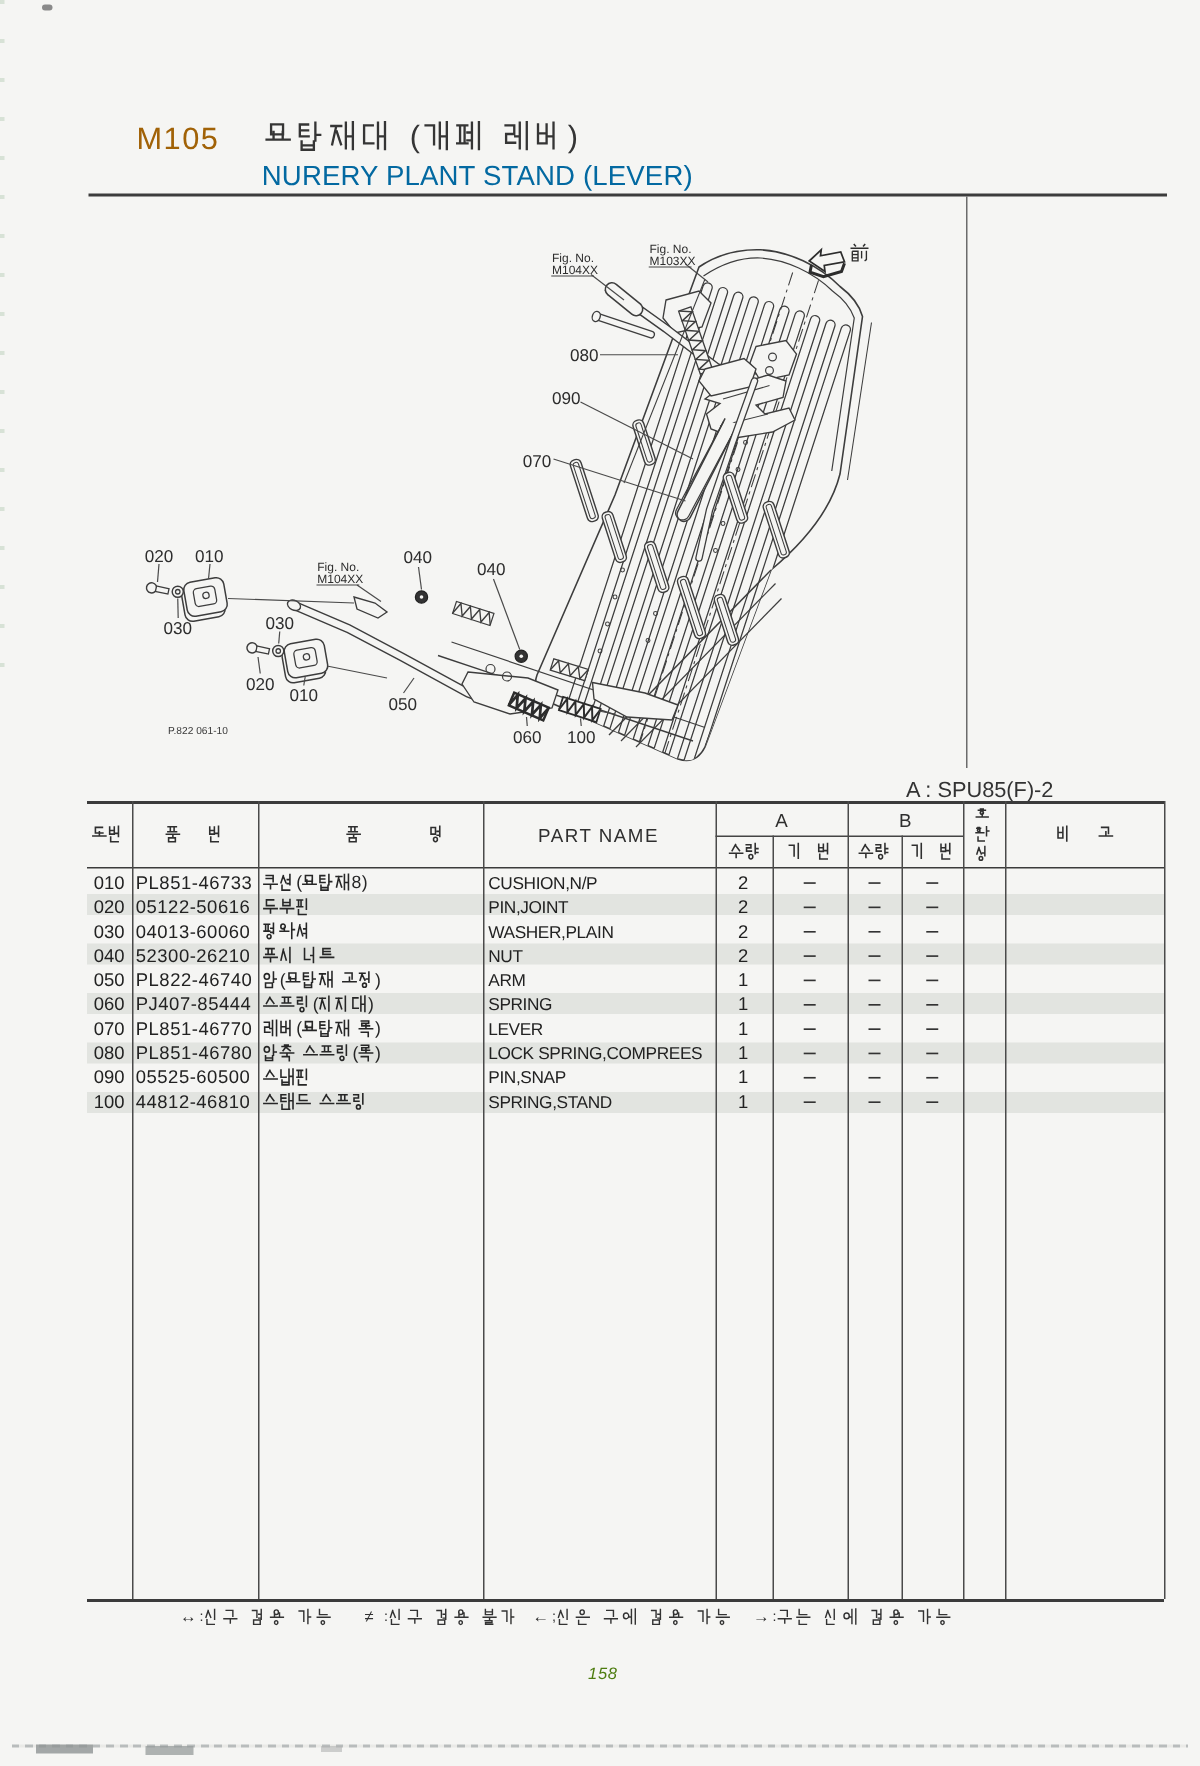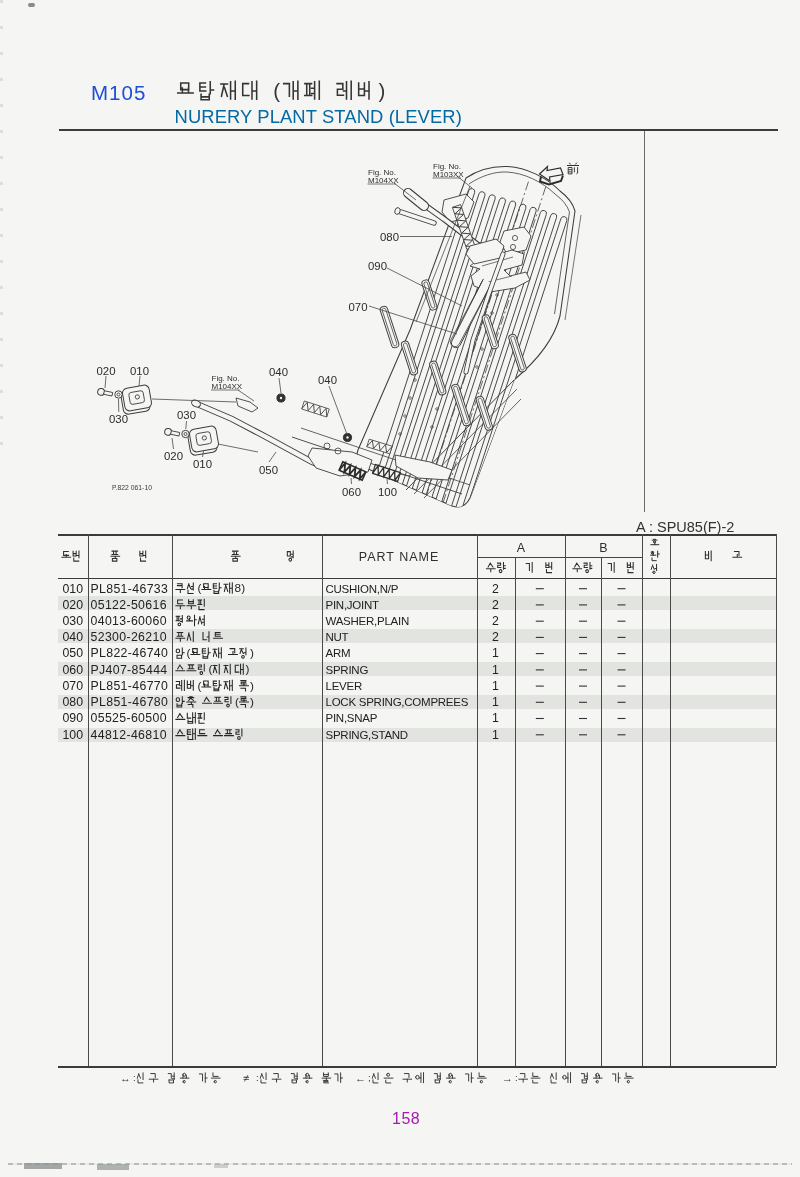--- a/index.html
+++ b/index.html
@@ -1,13 +1,13 @@
 <!DOCTYPE html>
 <html><head><meta charset="utf-8"><style>html,body{margin:0;padding:0;width:800px;height:1177px;background:#f5f5f3;overflow:hidden;}body{font-family:"Liberation Sans",sans-serif;position:relative;}.abs{position:absolute;}</style></head><body>
-<div class="abs" style="left:91px;top:81px;font-size:20.5px;letter-spacing:1px;color:#1d4ed8;">M105</div>
+<div class="abs" style="left:91px;top:81px;font-size:20.5px;letter-spacing:1px;color:#a16207;">M105</div>
 <svg class="abs" style="left:173px;top:79px;" width="230" height="28">
     <path d="M7.73 3.93 L15.70 3.93 L15.70 10.60 L7.73 10.60 L7.73 3.93 M4.72 14.09 L20.15 14.09 M9.38 14.09 L9.38 9.02 M15.48 14.09 L15.48 9.02" fill="none" stroke="#353535" stroke-width="1.55" stroke-linecap="square"></path>
     <path d="M32.41 4.00 L26.88 4.00 L26.88 11.90 L32.77 11.90 M26.88 7.95 L32.41 7.95 M37.25 2.78 L37.25 14.68 M37.25 10.97 L40.48 10.97 M28.07 15.26 L28.07 20.82 L36.25 20.82 L36.25 15.26 M28.07 17.89 L36.25 17.89" fill="none" stroke="#353535" stroke-width="1.55" stroke-linecap="square"></path>
     <path d="M47.87 5.01 L54.50 5.01 M51.18 5.01 L48.47 17.21 M51.48 8.59 L54.35 17.21 M57.58 2.78 L57.58 19.94 M62.25 2.39 L62.25 20.33 M57.58 11.95 L60.81 11.95" fill="none" stroke="#353535" stroke-width="1.55" stroke-linecap="square"></path>
     <path d="M75.53 4.61 L69.73 4.61 L69.73 16.55 L75.91 16.55 M78.99 2.78 L78.99 19.94 M83.66 2.39 L83.66 20.33 M78.99 11.95 L82.22 11.95" fill="none" stroke="#353535" stroke-width="1.55" stroke-linecap="square"></path>
     <text x="100.13" y="18.77" font-size="20.48" fill="#353535" font-family="Liberation Sans, sans-serif">(</text>
     <path d="M110.72 4.61 L116.37 4.61 L116.37 17.21 M120.21 2.78 L120.21 19.94 M124.88 2.39 L124.88 20.33 M120.21 11.95 L123.44 11.95" fill="none" stroke="#353535" stroke-width="1.55" stroke-linecap="square"></path>
     <path d="M131.91 4.61 L138.54 4.61 M133.72 4.61 L133.72 16.15 M136.73 4.61 L136.73 16.15 M131.76 16.55 L138.69 16.55 M141.62 2.78 L141.62 19.94 M146.29 2.39 L146.29 20.33 M138.57 9.31 L141.62 9.31 M138.57 14.58 L141.62 14.58" fill="none" stroke="#353535" stroke-width="1.55" stroke-linecap="square"></path>
     <path d="M164.03 4.61 L169.84 4.61 L169.84 10.31 L164.41 10.31 L164.41 16.15 L170.44 16.15 M173.52 2.78 L173.52 19.94 M178.19 2.39 L178.19 20.33 M170.47 11.95 L173.52 11.95" fill="none" stroke="#353535" stroke-width="1.55" stroke-linecap="square"></path>
     <path d="M185.67 3.95 L185.67 16.55 L191.40 16.55 L191.40 3.95 M185.67 9.92 L191.40 9.92 M196.01 2.78 L196.01 19.94 M192.96 11.95 L196.01 11.95" fill="none" stroke="#353535" stroke-width="1.55" stroke-linecap="square"></path>
@@ -203,21 +203,21 @@
     <path d="M541 176.5 L540 181.5 L549 184.5 L561 181 L563 175.5" fill="none" stroke="#2c2c2c" stroke-width="2.0"></path>
     <path d="M569.2 162.7 L570.6 164.4" fill="none" stroke="#2d2d2d" stroke-width="1.00"></path>
     <path d="M576.8 162.7 L575.4 164.4" fill="none" stroke="#2d2d2d" stroke-width="1.00"></path>
     <path d="M567.0 165.5 L579.0 165.5" fill="none" stroke="#2d2d2d" stroke-width="1.00"></path>
     <path d="M568.2 167.5 L572.0 167.5 L572.0 173.9 L568.2 173.9 L568.2 167.5" fill="none" stroke="#2d2d2d" stroke-width="0.90"></path>
     <path d="M568.2 169.7 L572.0 169.7" fill="none" stroke="#2d2d2d" stroke-width="0.90"></path>
     <path d="M568.2 171.9 L572.0 171.9" fill="none" stroke="#2d2d2d" stroke-width="0.90"></path>
     <path d="M574.4 167.3 L574.4 172.3" fill="none" stroke="#2d2d2d" stroke-width="0.90"></path>
     <path d="M577.6 167.1 L577.6 173.1 L576.4 173.9" fill="none" stroke="#2d2d2d" stroke-width="0.90"></path>
   </svg>
-<div class="abs" style="left:636px;top:518.5px;font-size:14.5px;color:#333;">A : SPU85(F)-2</div>
+<div class="abs" style="left:604px;top:518.5px;font-size:14.5px;color:#333;">A : SPU85(F)-2</div>
 <div class="abs" style="left:58px;top:595.7px;width:718px;height:14px;background:#e2e4e0;"></div>
 <div class="abs" style="left:58px;top:628.8px;width:718px;height:14px;background:#e2e4e0;"></div>
 <div class="abs" style="left:58px;top:661.8px;width:718px;height:14px;background:#e2e4e0;"></div>
 <div class="abs" style="left:58px;top:694.9px;width:718px;height:14px;background:#e2e4e0;"></div>
 <div class="abs" style="left:58px;top:728.0px;width:718px;height:14px;background:#e2e4e0;"></div>
 <div class="abs" style="left:58px;top:534.0px;width:718px;height:1.7px;background:#3b3b3b;"></div>
 <div class="abs" style="left:477px;top:557.0px;width:165px;height:1.2px;background:#444;"></div>
 <div class="abs" style="left:58px;top:577.5px;width:718px;height:1.5px;background:#3b3b3b;"></div>
 <div class="abs" style="left:58px;top:1066.0px;width:718px;height:1.5px;background:#3b3b3b;"></div>
 <div class="abs" style="left:87.5px;top:534.0px;width:1.1px;height:532.0px;background:#4a4a4a;"></div>
@@ -414,18 +414,18 @@
     <text x="515.0" y="1080.5" font-size="9.5" fill="#333" font-family="Liberation Sans, sans-serif">:</text>
     <path d="M520.39 1073.57 L524.86 1073.57 L524.86 1077.47 M518.90 1079.20 L527.44 1079.20 M523.17 1079.20 L523.17 1082.00" fill="none" stroke="#333333" stroke-width="0.95" stroke-linecap="square"></path>
     <path d="M532.77 1072.93 L532.77 1076.42 L537.82 1076.42 M531.28 1078.12 L539.83 1078.12 M532.75 1080.28 L532.75 1082.94 L537.64 1082.94" fill="none" stroke="#333333" stroke-width="0.95" stroke-linecap="square"></path>
     <path d="M551.89 1073.61 L550.42 1078.22 M552.09 1074.58 L553.60 1078.22 M556.16 1072.93 L556.16 1079.52 M551.07 1079.84 L551.07 1082.92 L555.96 1082.92" fill="none" stroke="#333333" stroke-width="0.95" stroke-linecap="square"></path>
     <path d="M562.65 1077.25 a1.75 1.89 0 1 0 3.51 0 a1.75 1.89 0 1 0 -3.51 0 M567.95 1072.93 L567.95 1082.44 M570.53 1072.72 L570.53 1082.65 M566.26 1078.01 L567.95 1078.01" fill="none" stroke="#333333" stroke-width="0.95" stroke-linecap="square"></path>
     <path d="M581.40 1073.61 L584.38 1073.61 L584.38 1078.22 M587.27 1072.93 L587.27 1079.52 M585.58 1076.17 L587.27 1076.17 M585.58 1078.76 L587.27 1078.76 M582.18 1080.01 L586.59 1080.01 L586.59 1082.92 L582.18 1082.92 L582.18 1080.01" fill="none" stroke="#333333" stroke-width="0.95" stroke-linecap="square"></path>
     <path d="M595.90 1074.77 a1.42 1.53 0 1 0 2.84 0 a1.42 1.53 0 1 0 -2.84 0 M593.49 1078.12 L602.03 1078.12 M596.07 1078.12 L596.07 1075.31 M599.45 1078.12 L599.45 1075.31 M596.14 1081.68 a1.09 1.17 0 1 0 2.17 0 a1.09 1.17 0 1 0 -2.17 0" fill="none" stroke="#333333" stroke-width="0.95" stroke-linecap="square"></path>
     <path d="M612.52 1073.95 L615.65 1073.95 L615.65 1080.92 M618.37 1072.93 L618.37 1082.44 M618.37 1078.01 L620.16 1078.01" fill="none" stroke="#333333" stroke-width="0.95" stroke-linecap="square"></path>
     <path d="M626.08 1072.93 L626.08 1076.42 L631.13 1076.42 M624.59 1078.12 L633.14 1078.12 M627.24 1081.68 a1.09 1.17 0 1 0 2.17 0 a1.09 1.17 0 1 0 -2.17 0" fill="none" stroke="#333333" stroke-width="0.95" stroke-linecap="square"></path>
   </svg>
-<div class="abs" style="left:392px;top:1110px;font-size:16px;letter-spacing:0.5px;color:#a21caf;">158</div>
+<div class="abs" style="left:392px;top:1110px;font-size:11px;letter-spacing:0.5px;color:#4d7c0f;font-style:italic;">158</div>
 <div class="abs" style="left:8px;top:1163px;width:784px;height:2px;background:repeating-linear-gradient(90deg,#b5b9b9 0 5px,#e9e9e6 5px 9px);opacity:0.95;"></div>
 <div class="abs" style="left:24px;top:1163px;width:38px;height:6px;background:#8f9494;opacity:0.8;"></div>
 <div class="abs" style="left:97px;top:1164px;width:32px;height:6px;background:#969b9b;opacity:0.75;"></div>
 <div class="abs" style="left:214px;top:1164px;width:14px;height:4px;background:#b0b3b3;opacity:0.6;"></div>
 <div class="abs" style="left:28px;top:3px;width:7px;height:4px;background:#8a8a8a;border-radius:2px;"></div>
 <div class="abs" style="left:0;top:0;width:3px;height:460px;background:repeating-linear-gradient(180deg,rgba(160,190,160,0.35) 0 3px,rgba(245,245,243,0) 3px 26px);"></div>
 </body></html>

